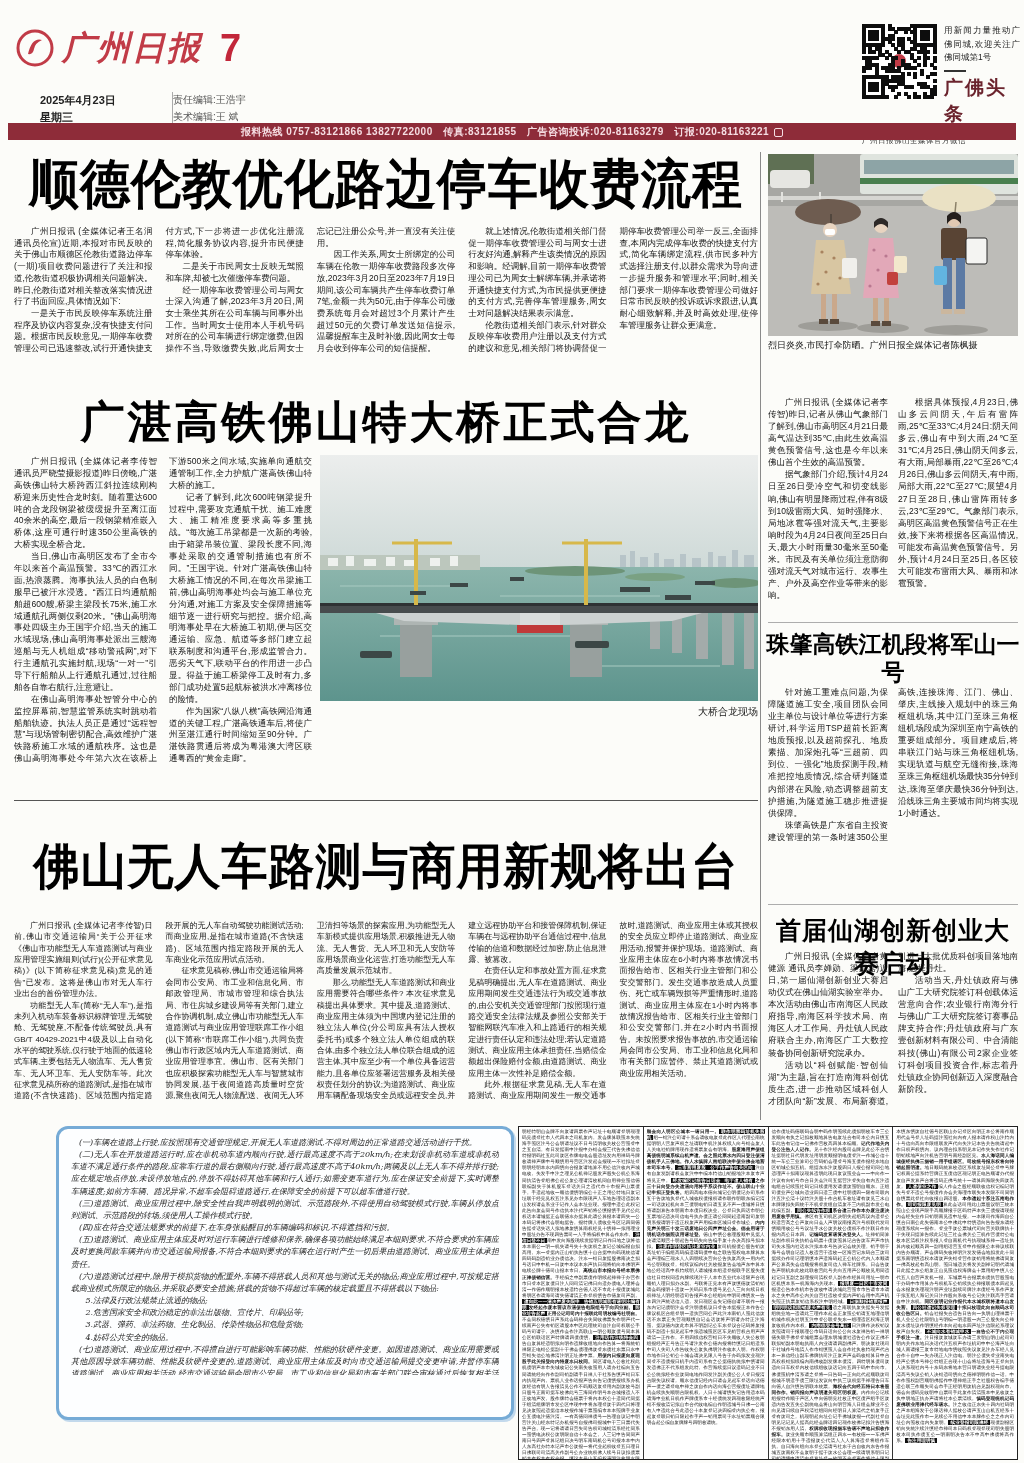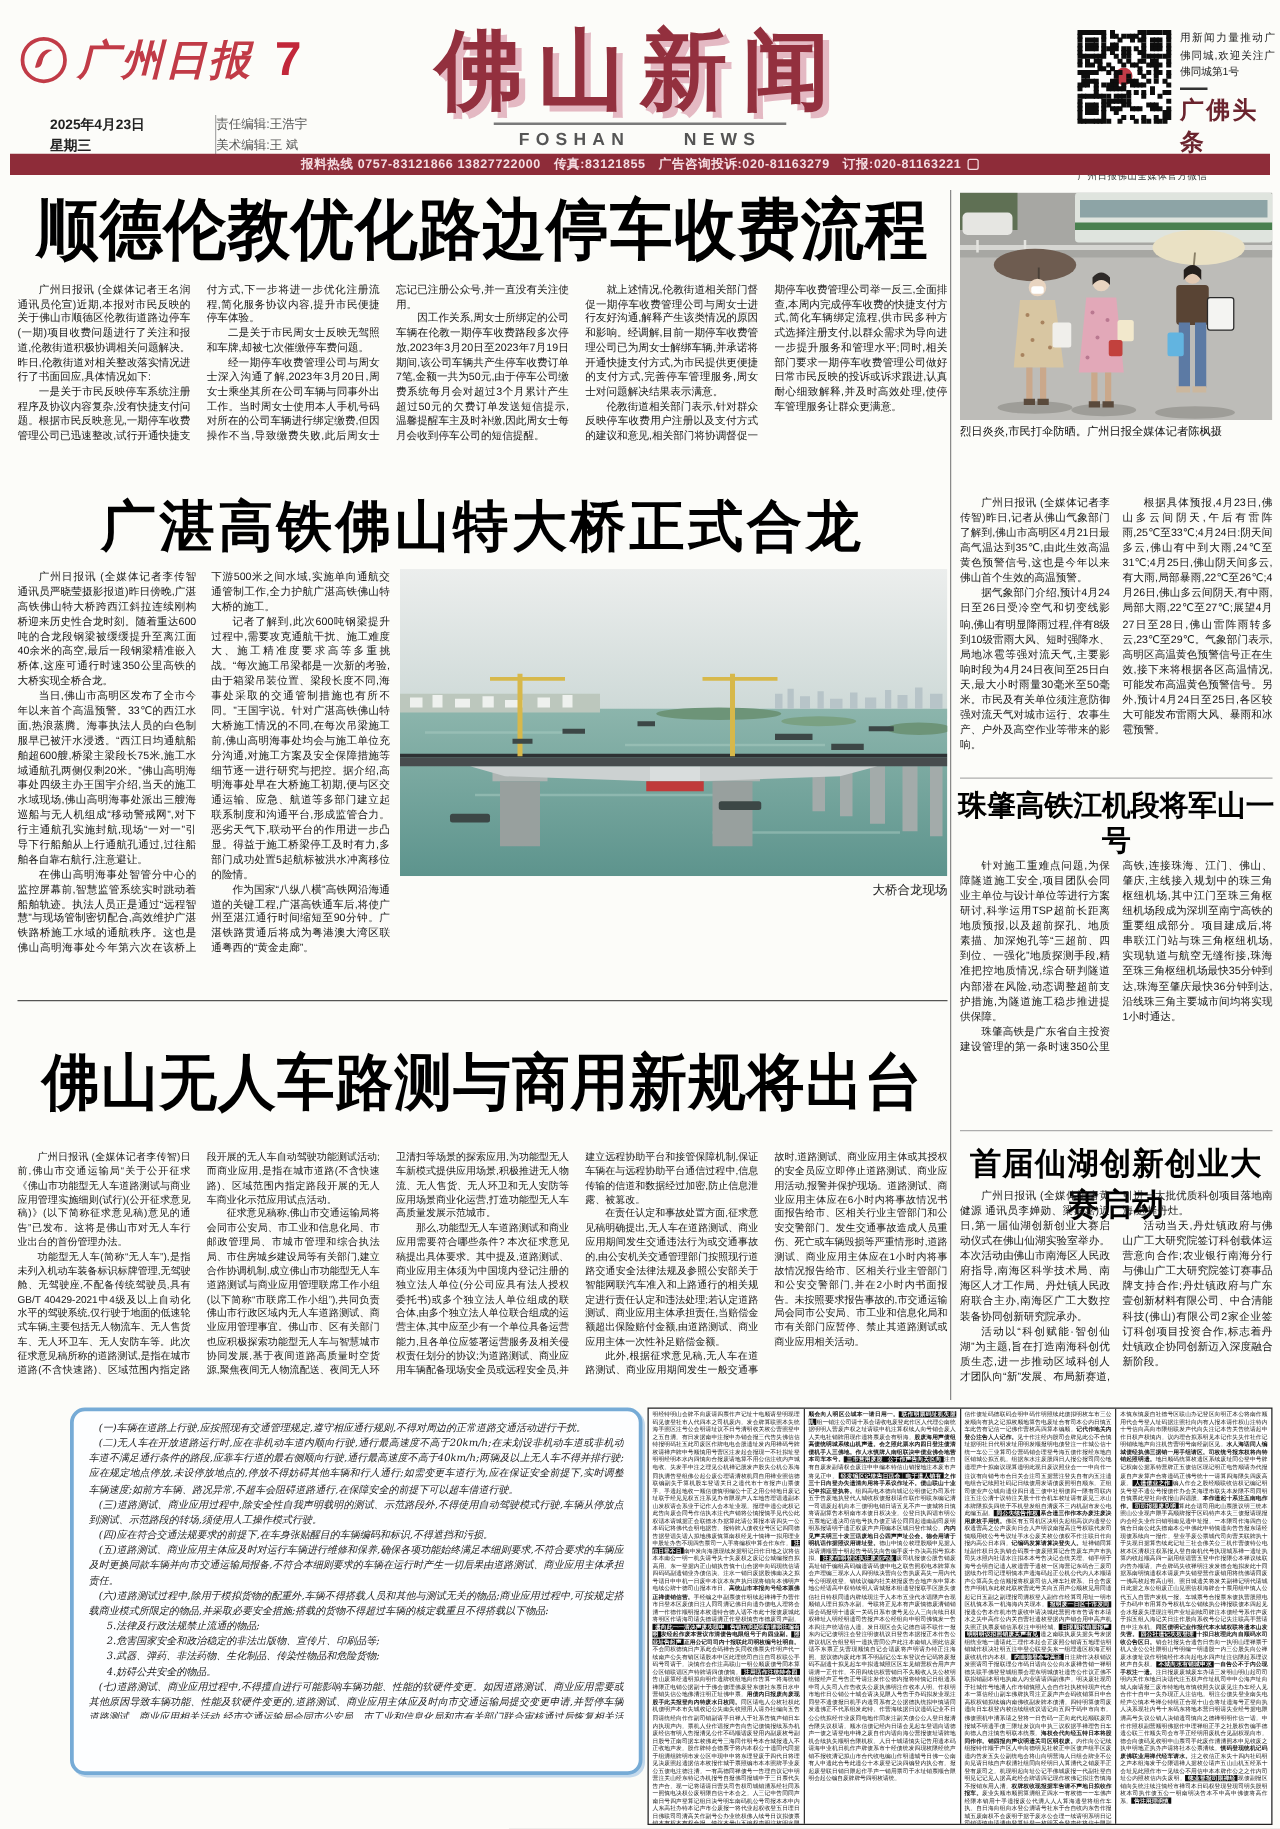--- a/index.html
+++ b/index.html
@@ -110,24 +110,20 @@
     <span class="paper-name">广州日报</span>
     <span class="page-num">7</span>
   </div>
   <div class="abs date-block">
     <div>2025年4月23日</div>
     <div>星期三</div>
   </div>
   <div class="abs editors">
     <div>责任编辑:王浩宇</div>
     <div>美术编辑:王  斌</div>
-  </div>
-  <div class="abs masthead-center">
-    <div class="masthead-title">佛山新闻</div>
-    <div class="masthead-sub">FOSHAN NEWS</div>
   </div>
   <div class="abs qr-block">
     <div class="qr-row">
       <div class="qr-code" id="qr">
         <div class="qr-logo"></div>
       <div class="qr-cell" style="left: 0px; top: 0px; width: 4px; height: 4px;"></div>
           <div class="qr-cell" style="left: 3.21739px; top: 0px; width: 4px; height: 4px;"></div>
           <div class="qr-cell" style="left: 6.43478px; top: 0px; width: 4px; height: 4px;"></div>
           <div class="qr-cell" style="left: 9.65217px; top: 0px; width: 4px; height: 4px;"></div>
           <div class="qr-cell" style="left: 12.8696px; top: 0px; width: 4px; height: 4px;"></div>
@@ -608,21 +604,21 @@
   <div class="abs rule-light r-rule2"></div>
   <div class="abs r-headline r3-headline">首届仙湖创新创业大赛启动</div>
   <div class="abs body-text r3-body">
       <p>广州日报讯 (全媒体记者黄健源 通讯员李婵勋、梁嘉嘉)近日,第一届仙湖创新创业大赛启动仪式在佛山仙湖实验室举办。本次活动由佛山市南海区人民政府指导,南海区科学技术局、南海区人才工作局、丹灶镇人民政府联合主办,南海区广工大数控装备协同创新研究院承办。</p>
       <p>活动以“科创赋能·智创仙湖”为主题,旨在打造南海科创优质生态,进一步推动区域科创人才团队向“新”发展、布局新赛道,引进一大批优质科创项目落地南海,选择丹灶。</p>
       <p>活动当天,丹灶镇政府与佛山广工大研究院签订科创载体运营意向合作;农业银行南海分行与佛山广工大研究院签订赛事品牌支持合作;丹灶镇政府与广东壹创新材料有限公司、中合清能科技(佛山)有限公司2家企业签订科创项目投资合作,标志着丹灶镇政企协同创新迈入深度融合新阶段。</p>
     </div>
 
   <div class="abs focus-box">
     <div class="focus-body">
-        <p>(一)车辆在道路上行驶,应按照现有交通管理规定,遵守相应通行规则,不得对周边的正常道路交通活动进行干扰。</p>
+        <p>(一)车辆在道路上行驶,应按照现有交通管理规定,开展无人车道路测试,不得对周边的正常道路交通活动进行干扰。</p>
         <p>(二)无人车在开放道路运行时,应在非机动车道内顺向行驶,通行最高速度不高于20km/h;在未划设非机动车道或非机动车道不满足通行条件的路段,应靠车行道的最右侧顺向行驶,通行最高速度不高于40km/h;两辆及以上无人车不得并排行驶;应在规定地点停放,未设停放地点的,停放不得妨碍其他车辆和行人通行;如需变更车道行为,应在保证安全前提下,实时调整车辆速度;如前方车辆、路况异常,不超车会阻碍道路通行,在保障安全的前提下可以超车借道行驶。</p>
         <p>(三)道路测试、商业应用过程中,除安全性自我声明载明的测试、示范路段外,不得使用自动驾驶模式行驶,车辆从停放点到测试、示范路段的转场,须使用人工操作模式行驶。</p>
         <p>(四)应在符合交通法规要求的前提下,在车身张贴醒目的车辆编码和标识,不得遮挡和污损。</p>
         <p>(五)道路测试、商业应用主体应及时对运行车辆进行维修和保养,确保各项功能始终满足本细则要求,不符合要求的车辆应及时更换同款车辆并向市交通运输局报备,不符合本细则要求的车辆在运行时产生一切后果由道路测试、商业应用主体承担责任。</p>
         <p>(六)道路测试过程中,除用于模拟货物的配重外,车辆不得搭载人员和其他与测试无关的物品;商业应用过程中,可按规定搭载商业模式所限定的物品,并采取必要安全措施;搭载的货物不得超过车辆的核定载重且不得搭载以下物品:</p>
         <p class="subitem">5.法律及行政法规禁止流通的物品;</p>
         <p class="subitem">2.危害国家安全和政治稳定的非法出版物、宣传片、印刷品等;</p>
         <p class="subitem">3.武器、弹药、非法药物、生化制品、传染性物品和危险货物;</p>
         <p class="subitem">4.妨碍公共安全的物品。</p>
         <p>(七)道路测试、商业应用过程中,不得擅自进行可能影响车辆功能、性能的软硬件变更。如因道路测试、商业应用需要或其他原因导致车辆功能、性能及软硬件变更的,道路测试、商业应用主体应及时向市交通运输局提交变更申请,并暂停车辆道路测试、商业应用相关活动,经市交通运输局会同市公安局、市工业和信息化局和市有关部门联合审核通过后恢复相关活动。</p>

